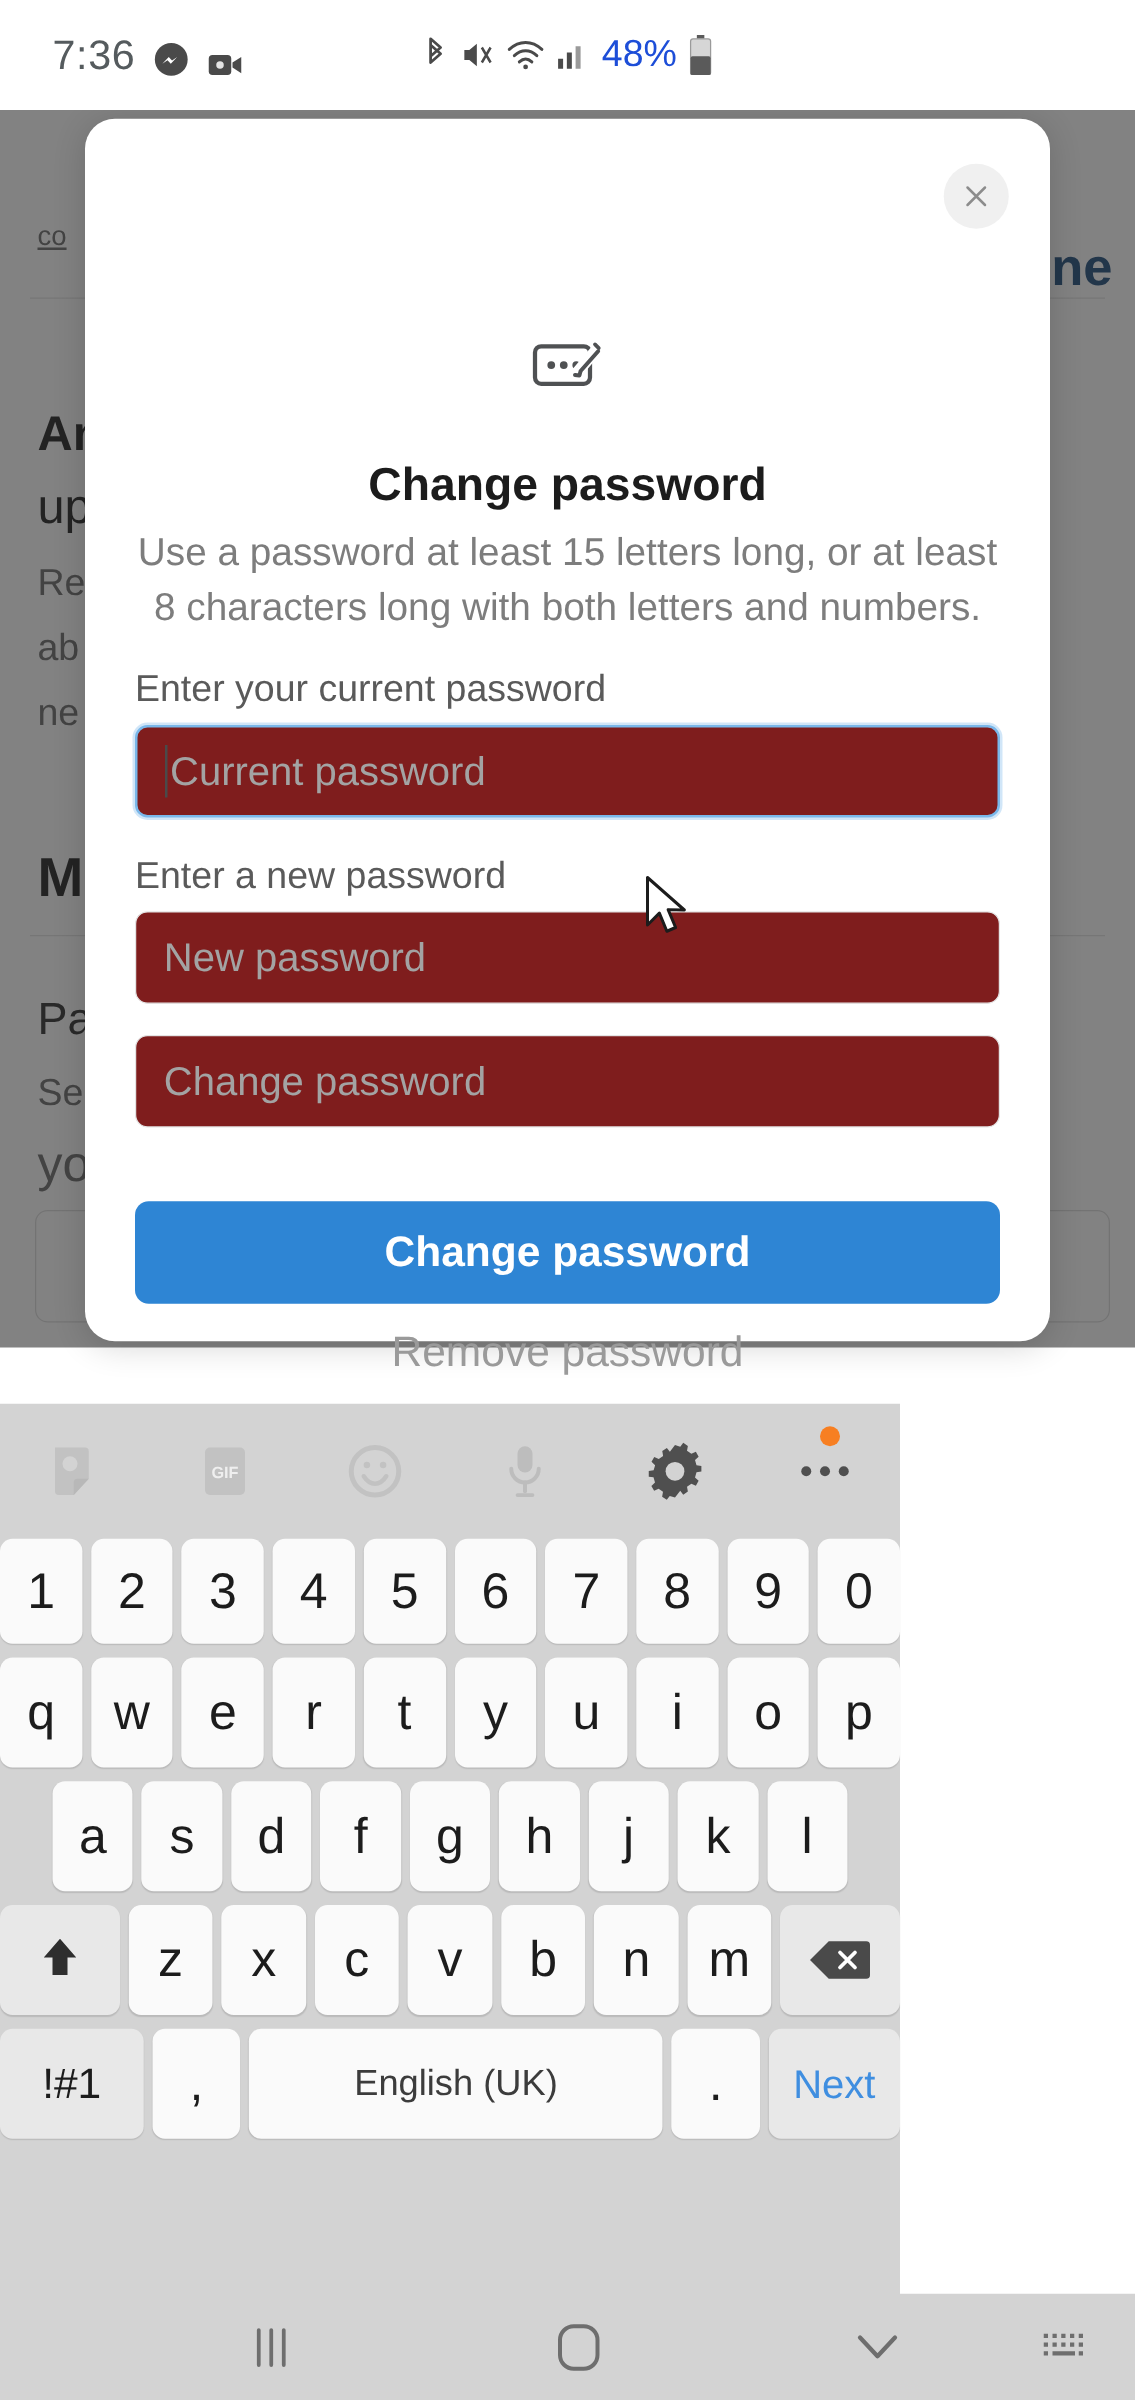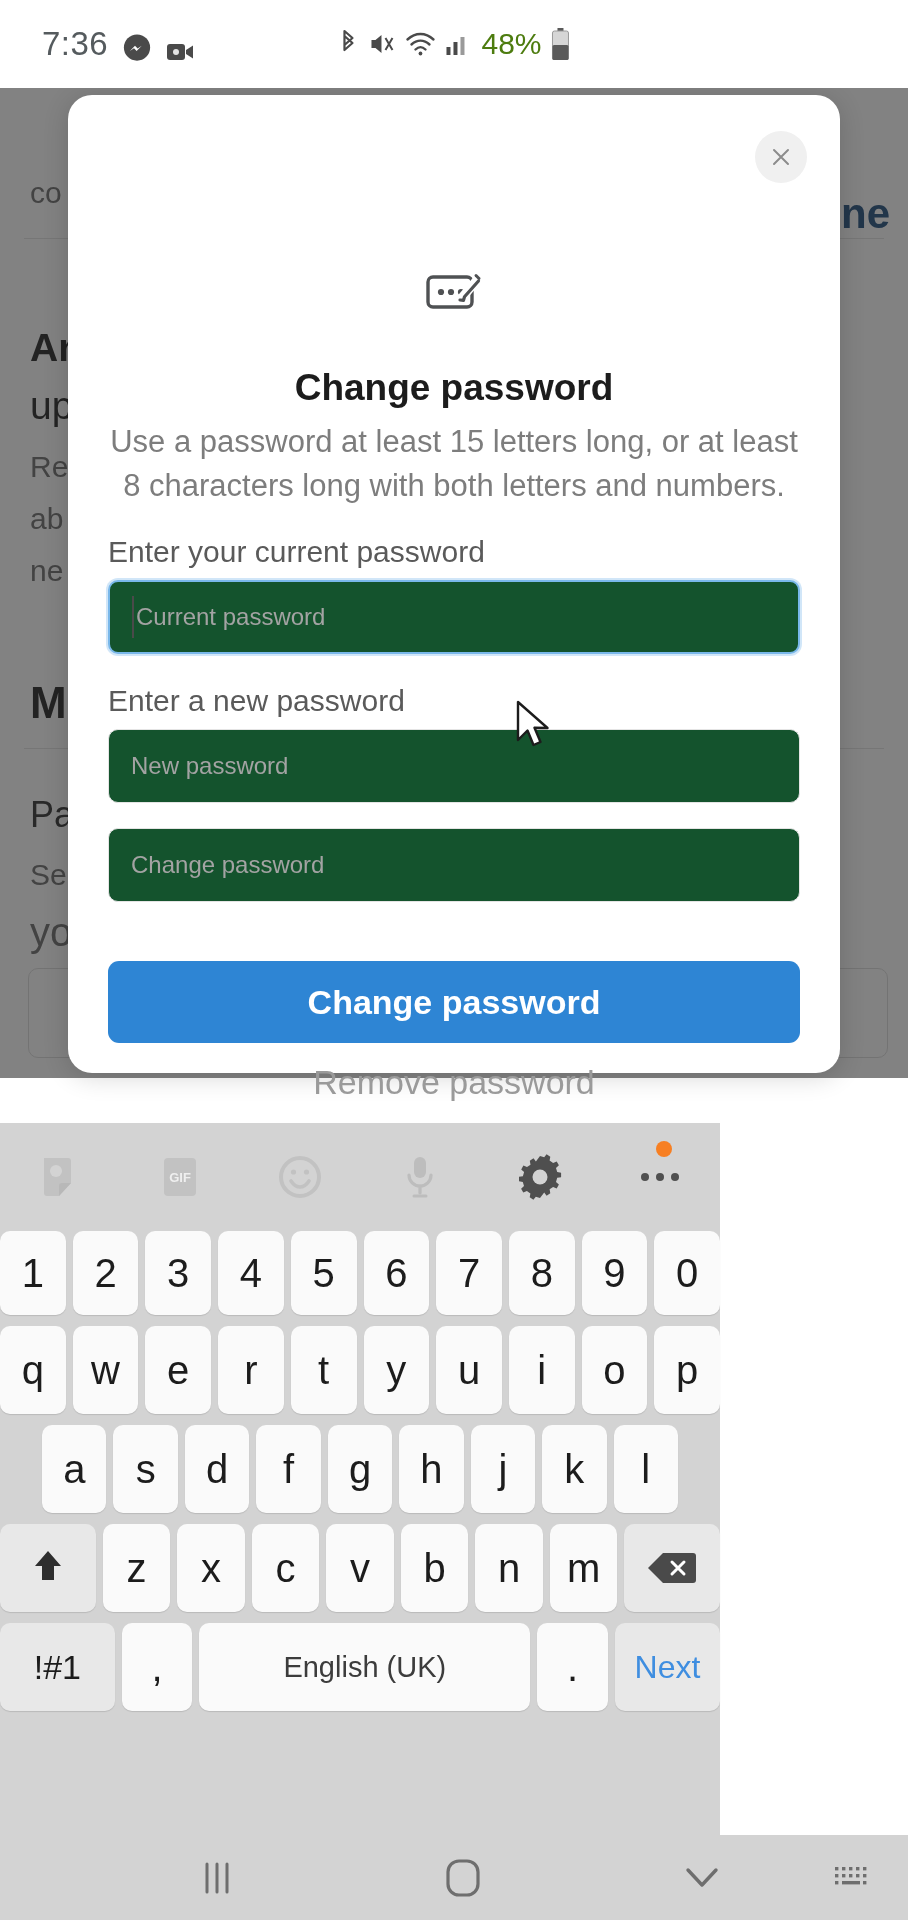--- a/index.html
+++ b/index.html
@@ -28,37 +28,37 @@
     margin-left: 42px;
   }
   #status-time {
     font-size: 33px; color: #555b5e; letter-spacing: 0.5px;
   }
   .sb-ic { display: inline-flex; align-items: center; }
   #status-right {
     position: absolute; left: 50%; transform: translateX(-50%);
     display: flex; align-items: center; gap: 9px;
   }
-  #battery-text { font-size: 30px; color: #4d7c0f; margin-left: 2px; }
+  #battery-text { font-size: 30px; color: #1d4ed8; margin-left: 2px; }
 
   
   #bg-page {
     position: absolute; top: 88px; left: 0;
     width: 908px; height: 990px;
     background: #ffffff;
     overflow: hidden;
     z-index: 5;
   }
   #bg-content {
     position: absolute; top: 0; left: 0;
     width: 908px; height: 990px;
     padding: 0 30px;
   }
   .bg-line { color: #2b2b2b; white-space: nowrap; }
-  #bg-l1 { position:absolute; left: 30px; top: 88px; font-size: 30px; color:#6a6a6a; }
+  #bg-l1 { position:absolute; left: 30px; top: 88px; font-size: 22px; color:#6a6a6a;text-decoration:underline; }
   #bg-rule1 { position:absolute; left: 24px; top: 150px; width: 860px; height: 1px; background:#e2e2e2; }
   #bg-l2 { position:absolute; left: 30px; top: 238px; font-size: 39px; font-weight: 700; color:#1d1d1d;}
   #bg-l3 { position:absolute; left: 30px; top: 296px; font-size: 39px; font-weight: 400; color:#1d1d1d;}
   #bg-l4 { position:absolute; left: 30px; top: 362px; font-size: 30px; color:#6a6a6a;}
   #bg-l5 { position:absolute; left: 30px; top: 414px; font-size: 30px; color:#6a6a6a;}
   #bg-l6 { position:absolute; left: 30px; top: 466px; font-size: 30px; color:#6a6a6a;}
   #bg-l7 { position:absolute; left: 30px; top: 590px; font-size: 44px; font-weight: 700; color:#1d1d1d;}
   #bg-rule2 { position:absolute; left: 24px; top: 660px; width: 860px; height: 1px; background:#e2e2e2; }
   #bg-l8 { position:absolute; left: 30px; top: 706px; font-size: 36px; color:#2b2b2b;}
   #bg-l9 { position:absolute; left: 30px; top: 770px; font-size: 30px; color:#6a6a6a;}
@@ -105,26 +105,26 @@
     text-align: center;
     font-size: 31px; line-height: 44px; color: #7d7d7d;
   }
   #form { position: absolute; top: 440px; left: 0; width: 100%; }
   .field-group { padding: 0 40px; margin-bottom: 0; }
   .field-label {
     font-size: 30px; color: #5a5a5a; margin-bottom: 11px;
   }
   .field-input {
     width: 100%; height: 74px;
-    background: #14532d;
+    background: #7f1d1d;
     border: 1px solid #e4e4e4;
     border-radius: 10px;
     display: flex; align-items: center;
     padding: 0 22px;
-    font-size: 24px; color: #a3a3a3;
+    font-size: 32px; color: #a3a3a3;
     position: relative;
     text-align: center;
   }
   .field-input.focused {
     border: 2px solid #7ab8ea;
     box-shadow: 0 0 0 2px rgba(122,184,234,0.35);
   }
   .caret {
     display: inline-block;
     width: 2px; height: 42px;

